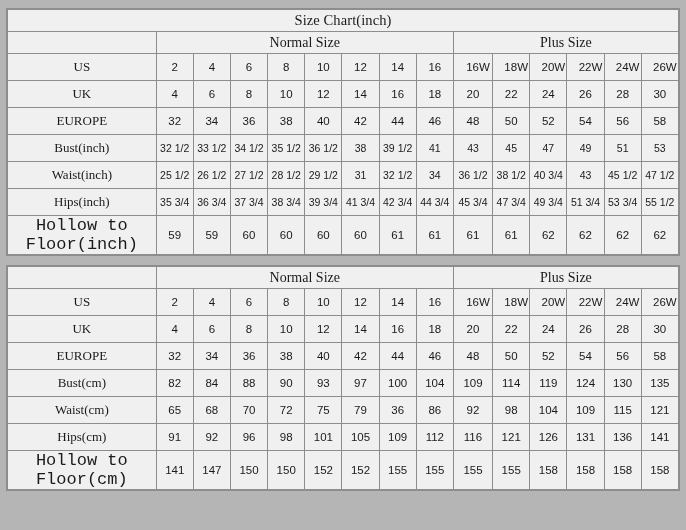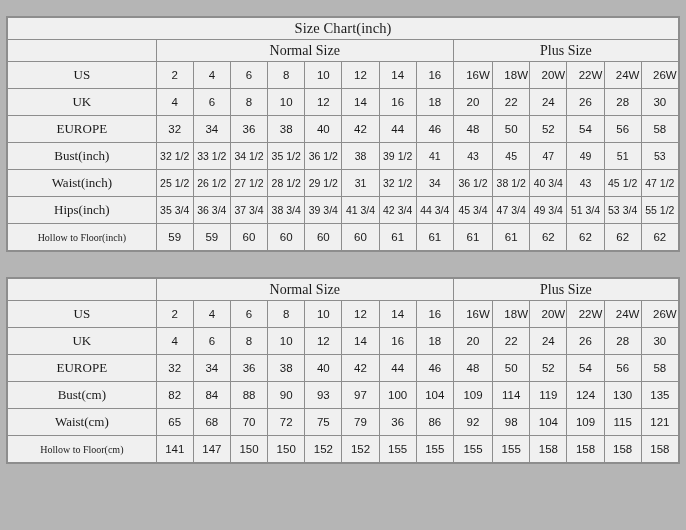--- a/index.html
+++ b/index.html
@@ -20,21 +20,21 @@
     box-sizing: border-box;
     padding: 8px 4px 4px 4px;
     display: flex;
     flex-direction: column;
     gap: 9px;
     background: #b5b5b5;
   }
   .chart-block {
     background: #ffffff;
     border: 1px solid #8d8d8d;
-    margin: 8px 2px;
+    margin: 0 2px;
   }
   table {
     border-collapse: collapse;
     width: 100%;
     table-layout: fixed;
   }
   td, th {
     border: 1px solid #8d8d8d;
     text-align: center;
     vertical-align: middle;
@@ -50,21 +50,22 @@
   .group-cell {
     font-size: 14px;
     height: 21px;
   }
   .label-cell {
     font-size: 13px;
     height: 26px;
     padding: 0 4px;
   }
   .label-cell.wide {
-    font-size: 10px;
+    font-size: 17px;
+    font-family: Liberation Mono, monospace;
   }
   .val-cell {
     font-size: 11.5px;
     height: 26px;
     font-family: "Liberation Sans", sans-serif;
   }
   .val-cell.small {
     font-size: 10.5px;
     text-align: center;
   }
@@ -353,20 +354,37 @@
           <td class="val-cell">36</td>
           <td class="val-cell">86</td>
           <td class="val-cell">92</td>
           <td class="val-cell">98</td>
           <td class="val-cell">104</td>
           <td class="val-cell">109</td>
           <td class="val-cell">115</td>
           <td class="val-cell">121</td>
         </tr>
 
+        <tr>
+          <td class="label-cell">Hips(cm)</td>
+          <td class="val-cell">91</td>
+          <td class="val-cell">92</td>
+          <td class="val-cell">96</td>
+          <td class="val-cell">98</td>
+          <td class="val-cell">101</td>
+          <td class="val-cell">105</td>
+          <td class="val-cell">109</td>
+          <td class="val-cell">112</td>
+          <td class="val-cell">116</td>
+          <td class="val-cell">121</td>
+          <td class="val-cell">126</td>
+          <td class="val-cell">131</td>
+          <td class="val-cell">136</td>
+          <td class="val-cell">141</td>
+        </tr>
 
         <tr>
           <td class="label-cell wide">Hollow to Floor(cm)</td>
           <td class="val-cell">141</td>
           <td class="val-cell">147</td>
           <td class="val-cell">150</td>
           <td class="val-cell">150</td>
           <td class="val-cell">152</td>
           <td class="val-cell">152</td>
           <td class="val-cell">155</td>

